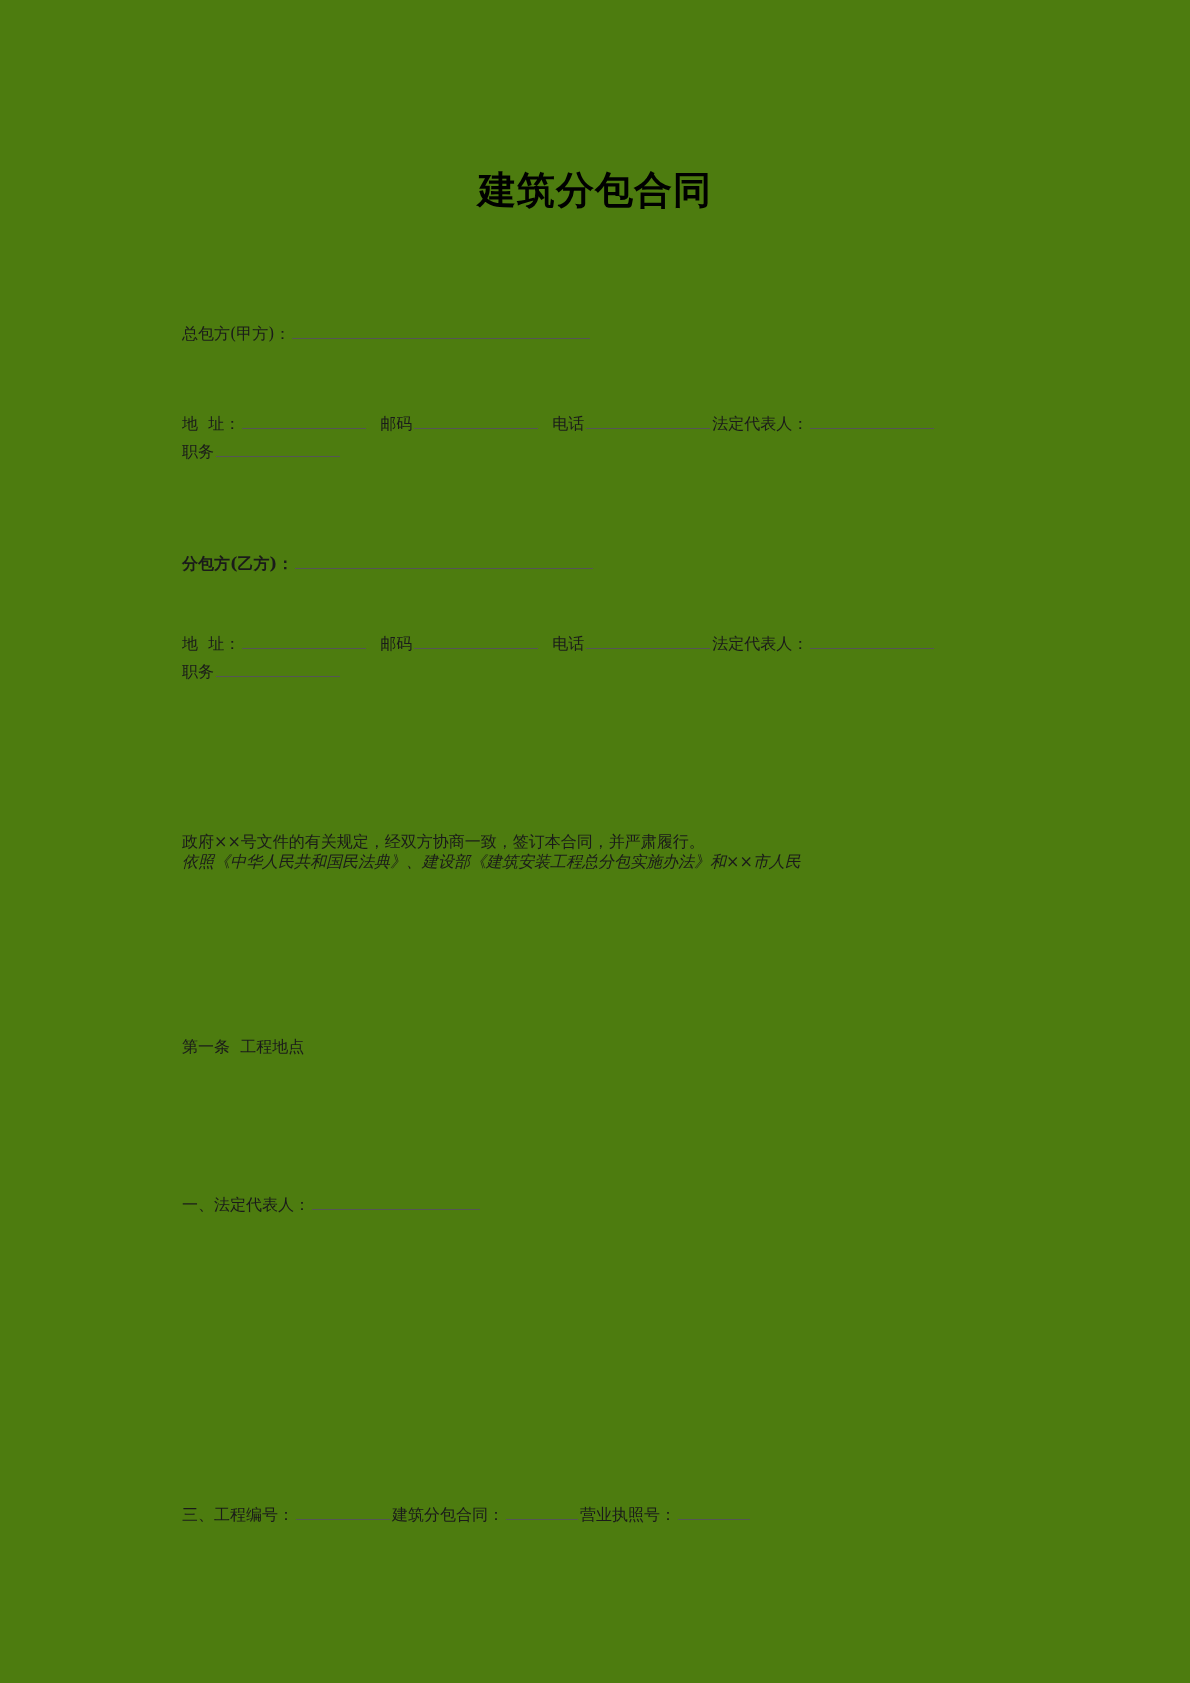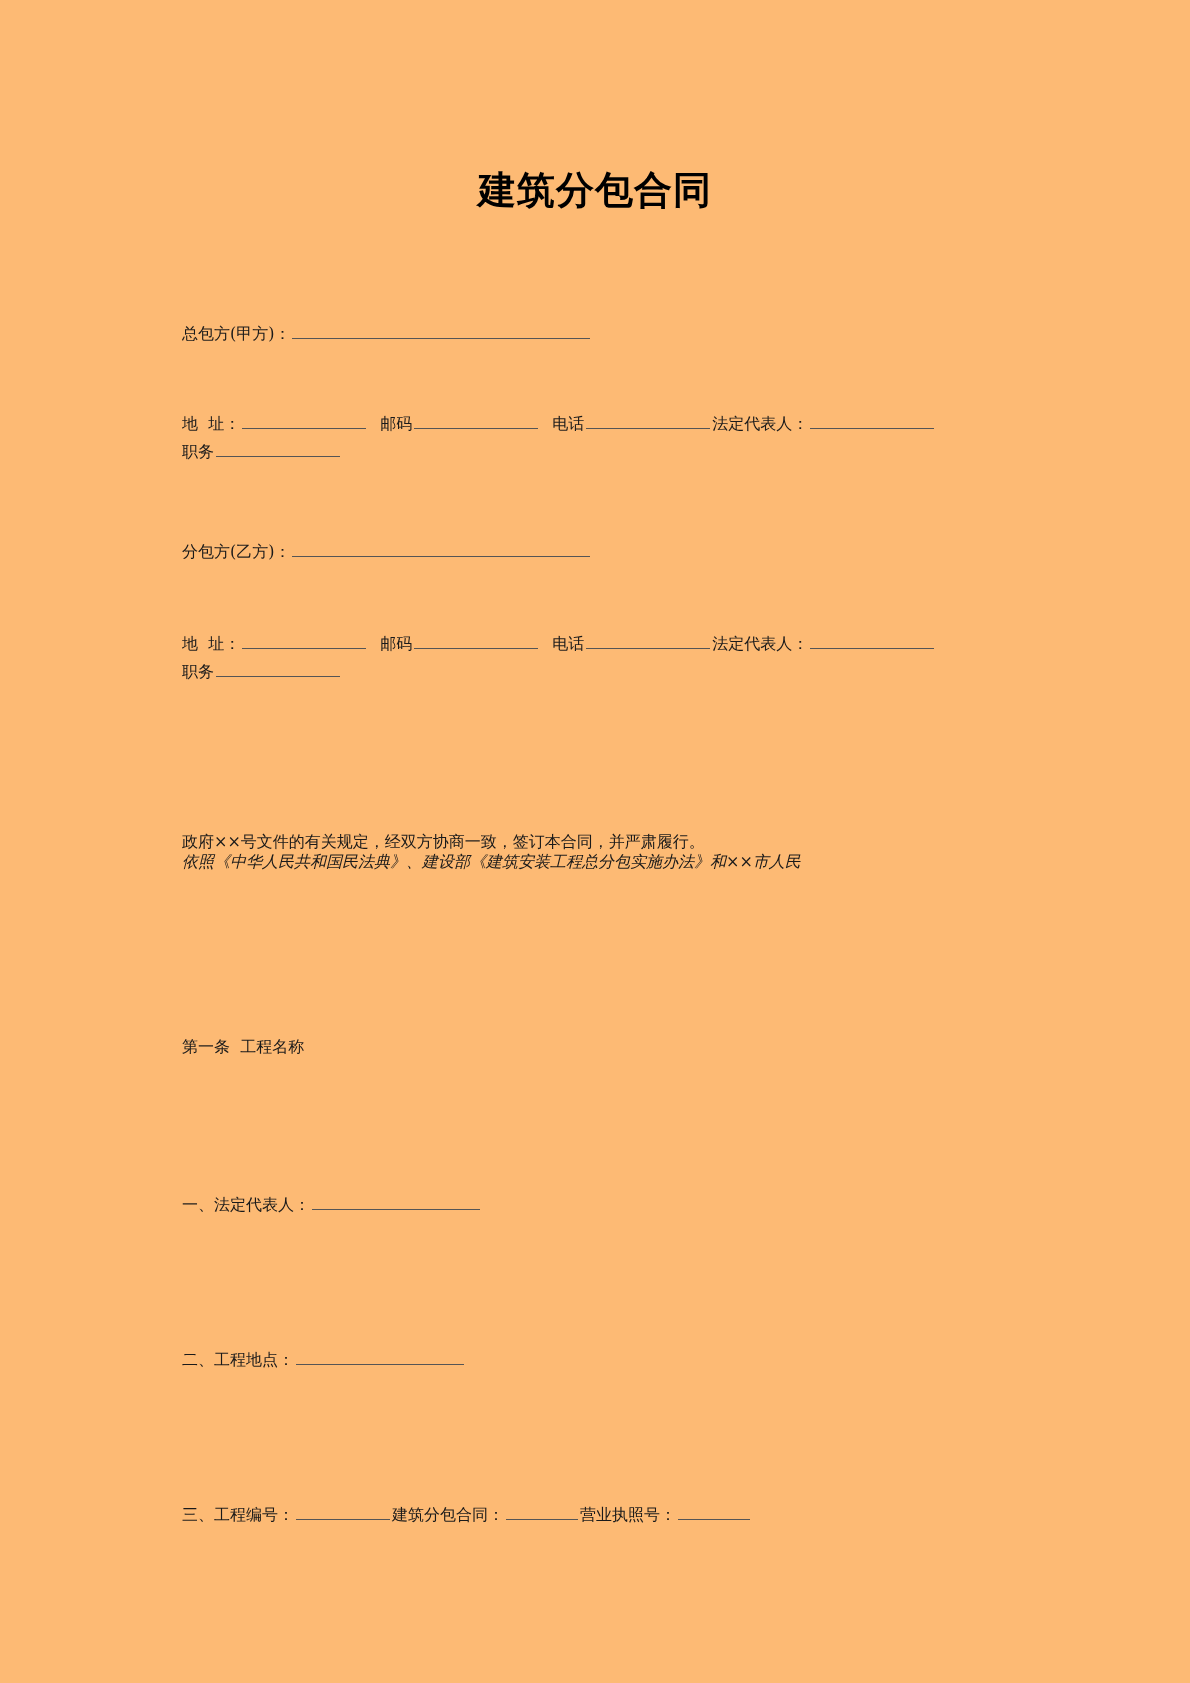--- a/index.html
+++ b/index.html
@@ -1,18 +1,18 @@
 <!DOCTYPE html>
 <html><head>
   <meta charset="utf-8">
   <style>
     html, body { margin: 0; padding: 0; background: #ffffff; }
     body { width: 1190px; height: 1683px; position: relative; overflow: hidden;
            font-family: "DejaVu Serif", "Liberation Serif", serif; color: #111; }
-    .page { position: absolute; left: 0; top: 0; width: 1190px; height: 1683px; background: #fdba74; }
+    .page { position: absolute; left: 0; top: 0; width: 1190px; height: 1683px; background: #4d7c0f; }
     .title { position: absolute; left: 0; width: 1190px; top: 166px; text-align: center;
              font-size: 38px; font-weight: bold; letter-spacing: 1px; line-height: 48px; color: #000; }
     .line { position: absolute; left: 182px; font-size: 16px; line-height: 28px; white-space: nowrap; color: #1a1a1a; }
     .blank { display: inline-block; border-bottom: 1px solid #555; height: 20px; vertical-align: baseline; margin: 0 2px; }
     .gap { display: inline-block; }
   </style>
 </head>
 <body>
 
 <div class="page">
@@ -23,41 +23,38 @@
     <span>总包方(甲方)：</span><span class="blank" style="width:298px;"></span>
   </div>
 
   <div class="line" style="top:408px;">
     <span style="white-space:pre;">地  址：</span><span class="blank" style="width:124px;"></span><span class="gap" style="width:12px;"></span><span>邮码</span><span class="blank" style="width:124px;"></span><span class="gap" style="width:12px;"></span><span>电话</span><span class="blank" style="width:124px;"></span><span>法定代表人：</span><span class="blank" style="width:124px;"></span>
   </div>
   <div class="line" style="top:436px;">
     <span>职务</span><span class="blank" style="width:124px;"></span>
   </div>
 
-  <div class="line" style="top:536px;">
+  <div class="line" style="top:548px;font-weight:bold;">
     <span>分包方(乙方)：</span><span class="blank" style="width:298px;"></span>
   </div>
 
   <div class="line" style="top:628px;">
     <span style="white-space:pre;">地  址：</span><span class="blank" style="width:124px;"></span><span class="gap" style="width:12px;"></span><span>邮码</span><span class="blank" style="width:124px;"></span><span class="gap" style="width:12px;"></span><span>电话</span><span class="blank" style="width:124px;"></span><span>法定代表人：</span><span class="blank" style="width:124px;"></span>
   </div>
   <div class="line" style="top:656px;">
     <span>职务</span><span class="blank" style="width:124px;"></span>
   </div>
 
   <div class="line" style="top:848px;font-style:italic;">依照《中华人民共和国民法典》、建设部《建筑安装工程总分包实施办法》和××市人民</div>
   <div class="line" style="top:828px;">政府××号文件的有关规定，经双方协商一致，签订本合同，并严肃履行。</div>
 
-  <div class="line" style="top:1033px; white-space:pre;">第一条  工程名称</div>
+  <div class="line" style="top:1033px; white-space:pre;">第一条  工程地点</div>
 
   <div class="line" style="top:1189px;">
     <span>一、法定代表人：</span><span class="blank" style="width:168px;"></span>
   </div>
 
-  <div class="line" style="top:1344px;">
-    <span>二、工程地点：</span><span class="blank" style="width:168px;"></span>
-  </div>
 
   <div class="line" style="top:1499px;">
     <span>三、工程编号：</span><span class="blank" style="width:94px;"></span><span>建筑分包合同：</span><span class="blank" style="width:72px;"></span><span>营业执照号：</span><span class="blank" style="width:72px;"></span>
   </div>
 
 </div>
 
 </body></html>

